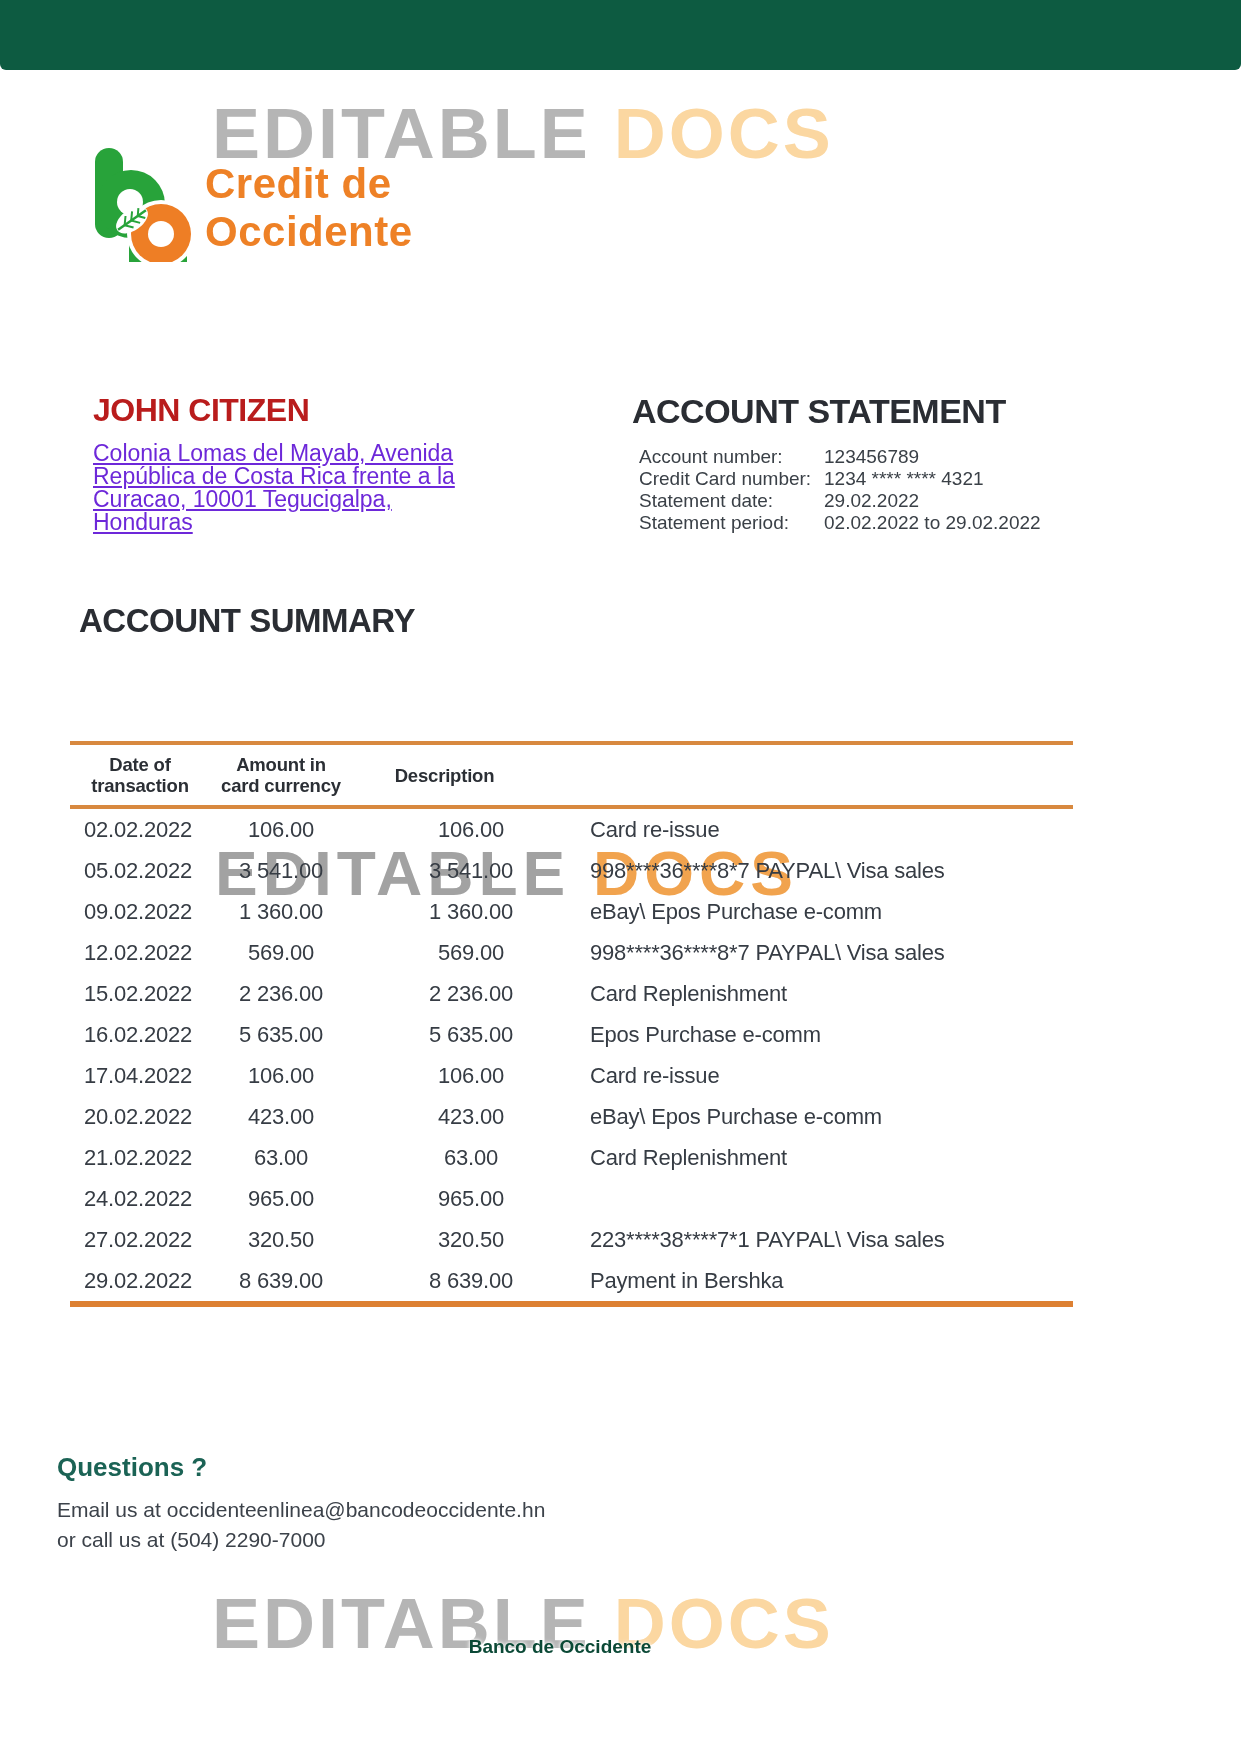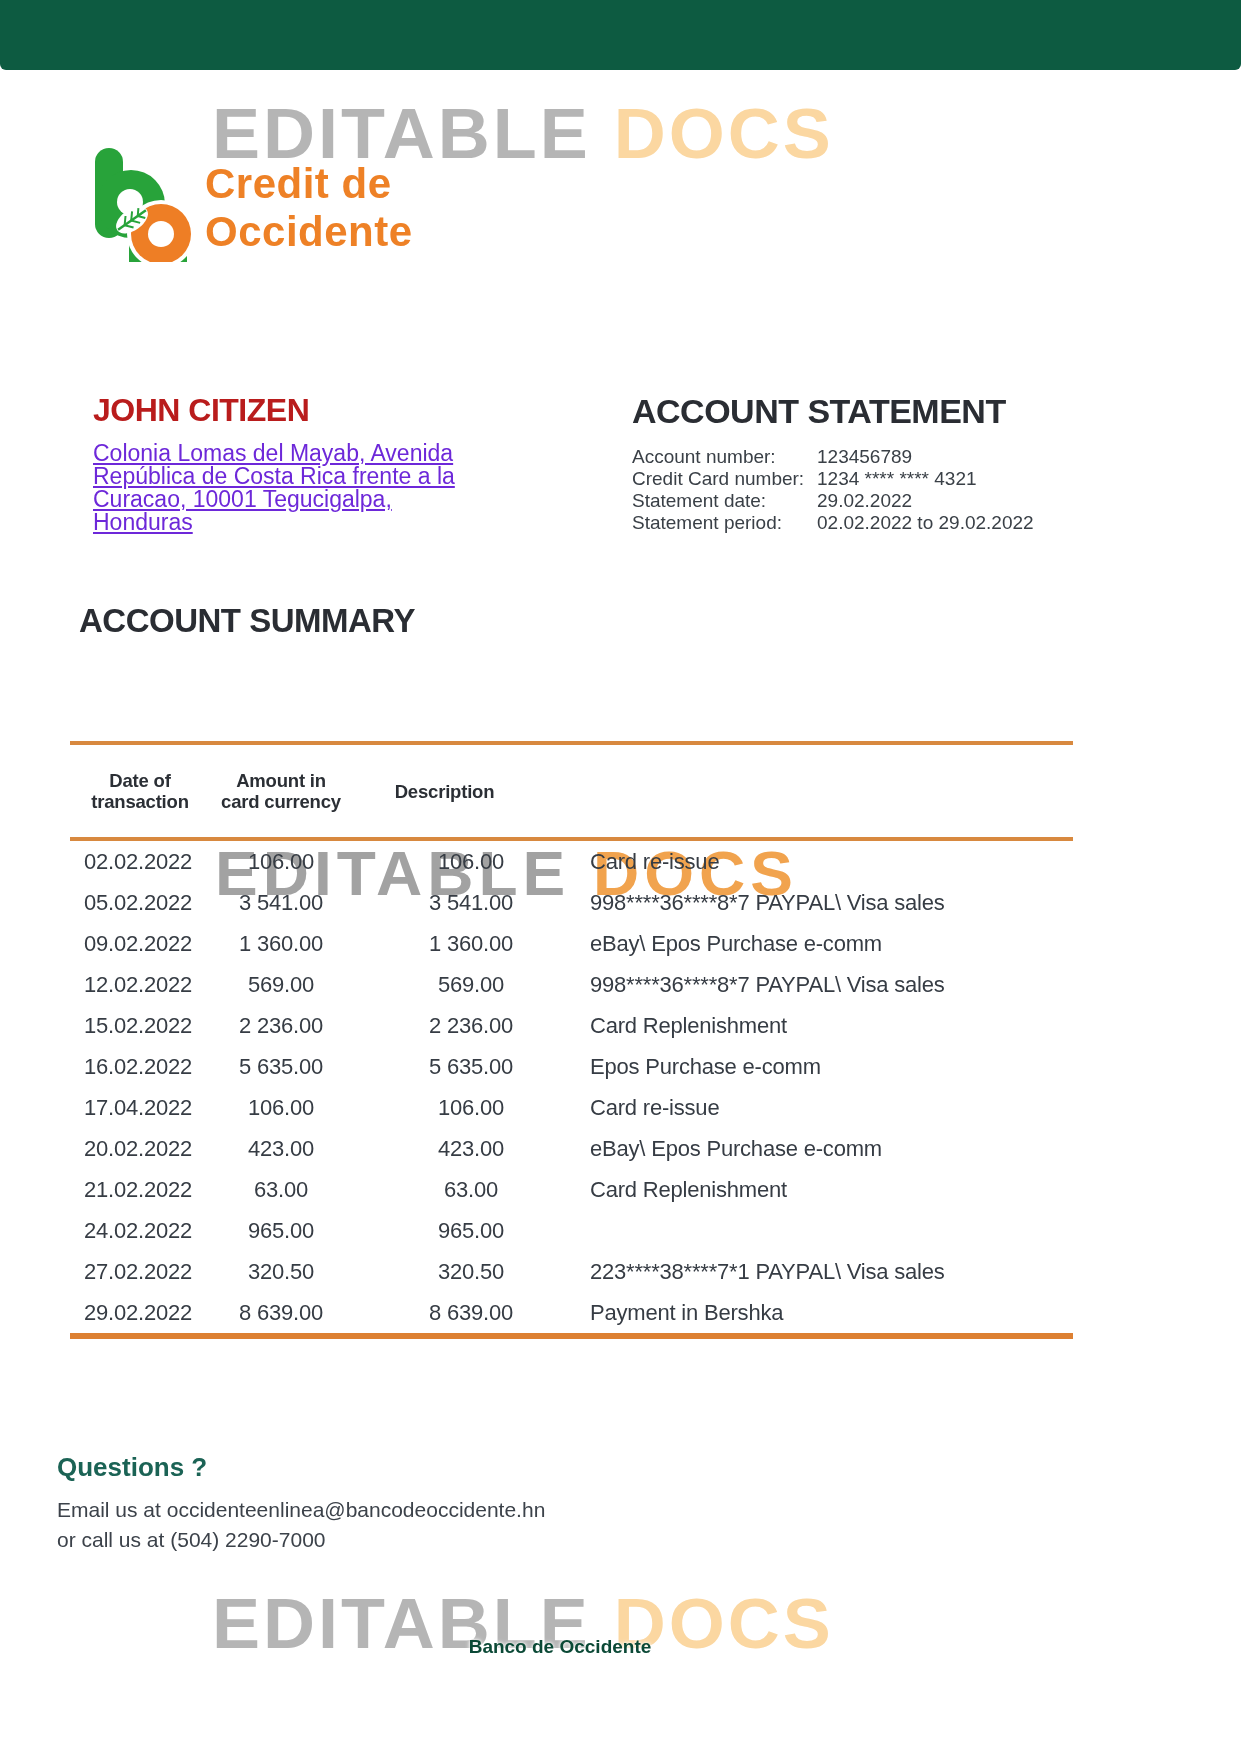--- a/index.html
+++ b/index.html
@@ -21,29 +21,29 @@
   
   .logo{position:absolute;left:85px;top:128px;width:106px;height:134px;z-index:1;}
   .brand{position:absolute;left:205px;top:160px;z-index:1;color:#ee8126;font-size:42px;line-height:48px;font-weight:700;letter-spacing:0.5px;}
   
   .holder{position:absolute;left:93px;top:392px;z-index:1;}
   .holder .name{font-size:32px;font-weight:700;color:#b91c1c;letter-spacing:-0.5px;margin-bottom:13px;}
   .holder .addr{font-size:23px;line-height:23px;color:#6d28d9;text-decoration:underline;}
   
   .statement{position:absolute;left:632px;top:392px;z-index:1;}
   .statement .title{font-size:34px;font-weight:700;color:#2a2d33;letter-spacing:-0.5px;margin-bottom:15px;}
-  .fieldrow{display:grid;grid-template-columns:185px auto;line-height:22px;}
+  .fieldrow{display:grid;grid-template-columns:185px auto;line-height:22px;margin-left:7px;}
   .fieldrow .lbl{font-size:19px;color:#3a4047;}
   .fieldrow .val{font-size:19px;color:#3a4047;}
   
   .summary-title{position:absolute;left:79px;top:602px;z-index:1;font-size:33px;font-weight:700;color:#2a2d33;letter-spacing:-0.5px;}
   .table{position:absolute;left:70px;top:741px;width:1003px;z-index:1;}
   .hline{height:4px;background:#d8893f;}
   .hline.thick{height:6px;background:#dd8032;}
-  .thead{display:grid;grid-template-columns:140px 142px 238px 1fr;align-items:center;min-height:52px;padding:20px 0;}
+  .thead{display:grid;grid-template-columns:140px 142px 238px 1fr;align-items:center;min-height:52px;padding:4px 0;}
   .th{font-size:18.5px;font-weight:700;color:#2b2f35;text-align:center;white-space:pre-line;line-height:21px;letter-spacing:-0.2px;}
   .th.desc{width:185px;}
   .trow{display:grid;grid-template-columns:140px 142px 238px 1fr;align-items:center;height:41px;}
   .td{font-size:22px;color:#363c44;letter-spacing:-0.2px;}
   .td.date{text-align:left;padding-left:14px;}
   .td.amt{text-align:center;}
   .td.desc{text-align:left;}
   
   .questions{position:absolute;left:57px;top:1452px;z-index:1;}
   .questions .q-title{font-size:26px;font-weight:700;color:#1b6355;margin-bottom:12px;}

